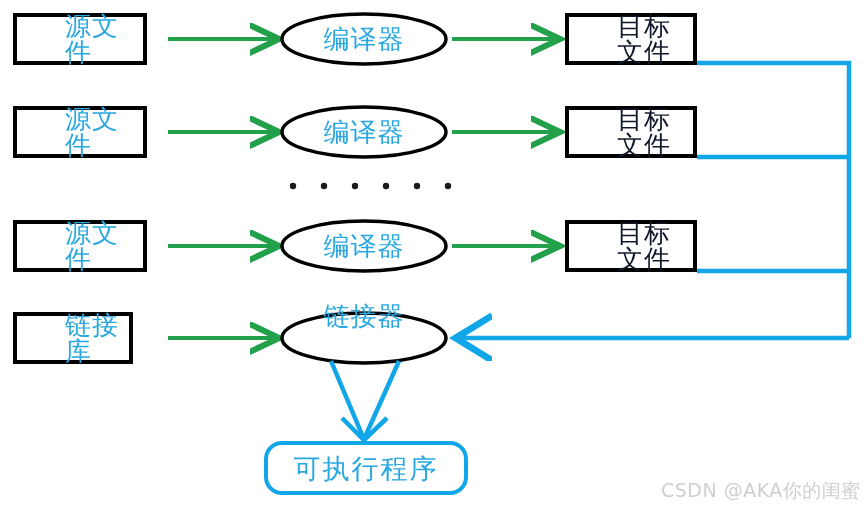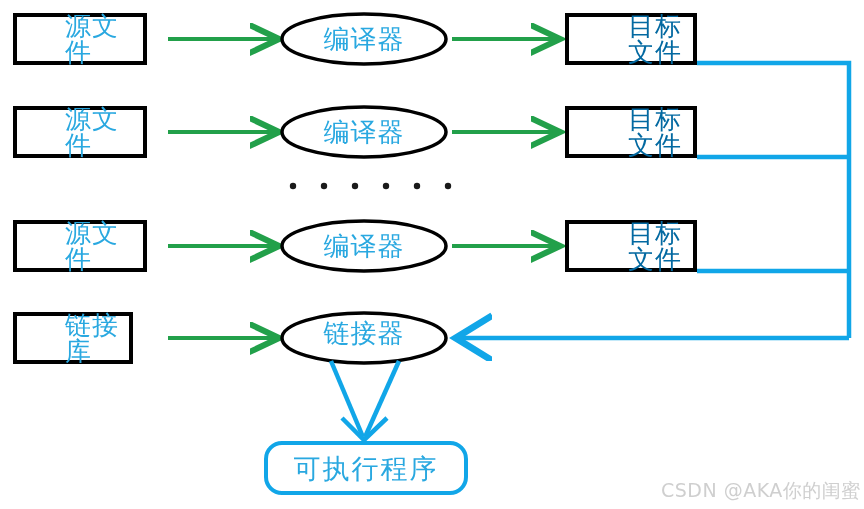--- a/index.html
+++ b/index.html
@@ -43,21 +43,21 @@
     align-items: center;
     justify-content: center;
     padding-left: 48px;
   }
   .rect-node span {
     font-size: 26px;
     letter-spacing: 1px;
     line-height: 1;
   }
   .src-text { color: #29a8e0; }
-  .obj-text { color: #0369a1; text-align: center; }
+  .obj-text { color: #0f172a; }
   .ellipse-text {
     color: #29a8e0;
     font-size: 26px;
     letter-spacing: 1px;
     line-height: 1;
   }
   .exe-node {
     position: absolute;
     box-sizing: border-box;
     border: 4px solid #11a6e8;
@@ -176,21 +176,21 @@
   <div class="node-label" style="left:282px; top:221px; width:164px; height:50px;">
     <span class="ellipse-text">编译器</span>
   </div>
   <div class="rect-node" style="left:565px; top:220px; width:132px; height:52px;">
     <span class="obj-text">目标文件</span>
   </div>
 
   <div class="rect-node" style="left:13px; top:312px; width:120px; height:52px;">
     <span class="src-text">链接库</span>
   </div>
-  <div class="node-label" style="left:282px; top:313px; width:164px; height:40px;">
+  <div class="node-label" style="left:282px; top:296px; width:164px; height:40px;">
     <span class="ellipse-text">链接器</span>
   </div>
 
   <div class="exe-node" style="left:264px; top:441px; width:204px; height:54px;">
     <span>可执行程序</span>
   </div>
 
   <div class="watermark" style="left:661px; top:478px;">CSDN @AKA你的闺蜜</div>
 
 </div>

